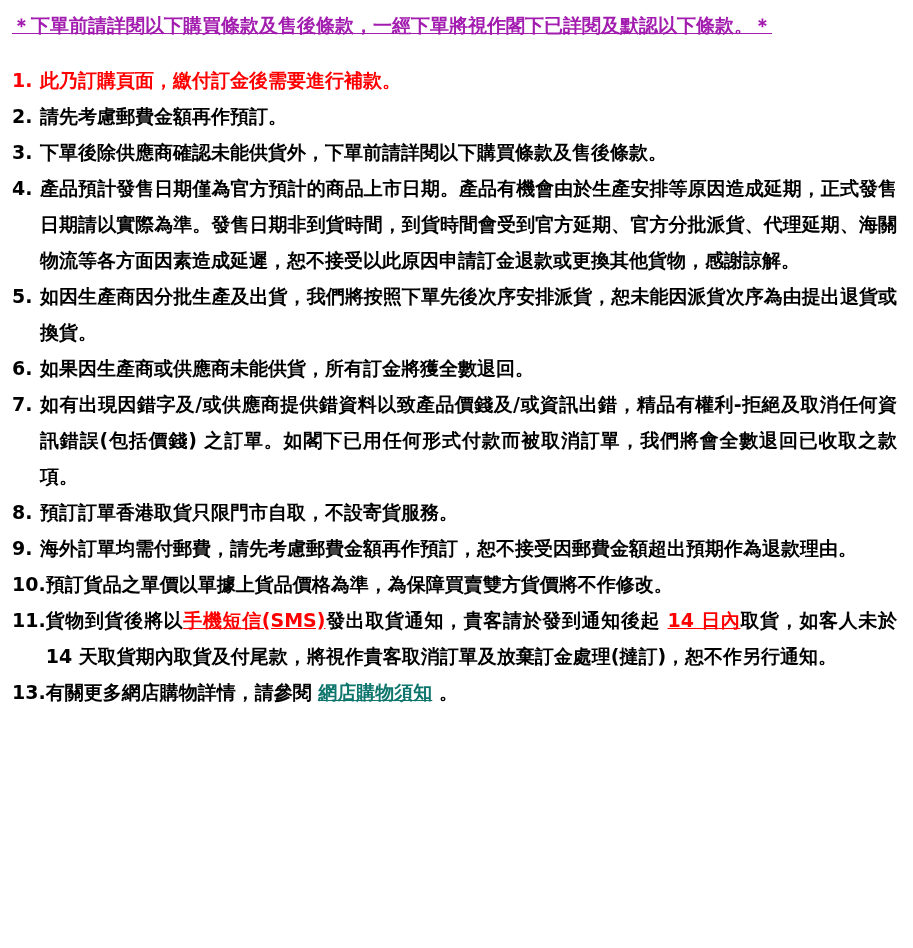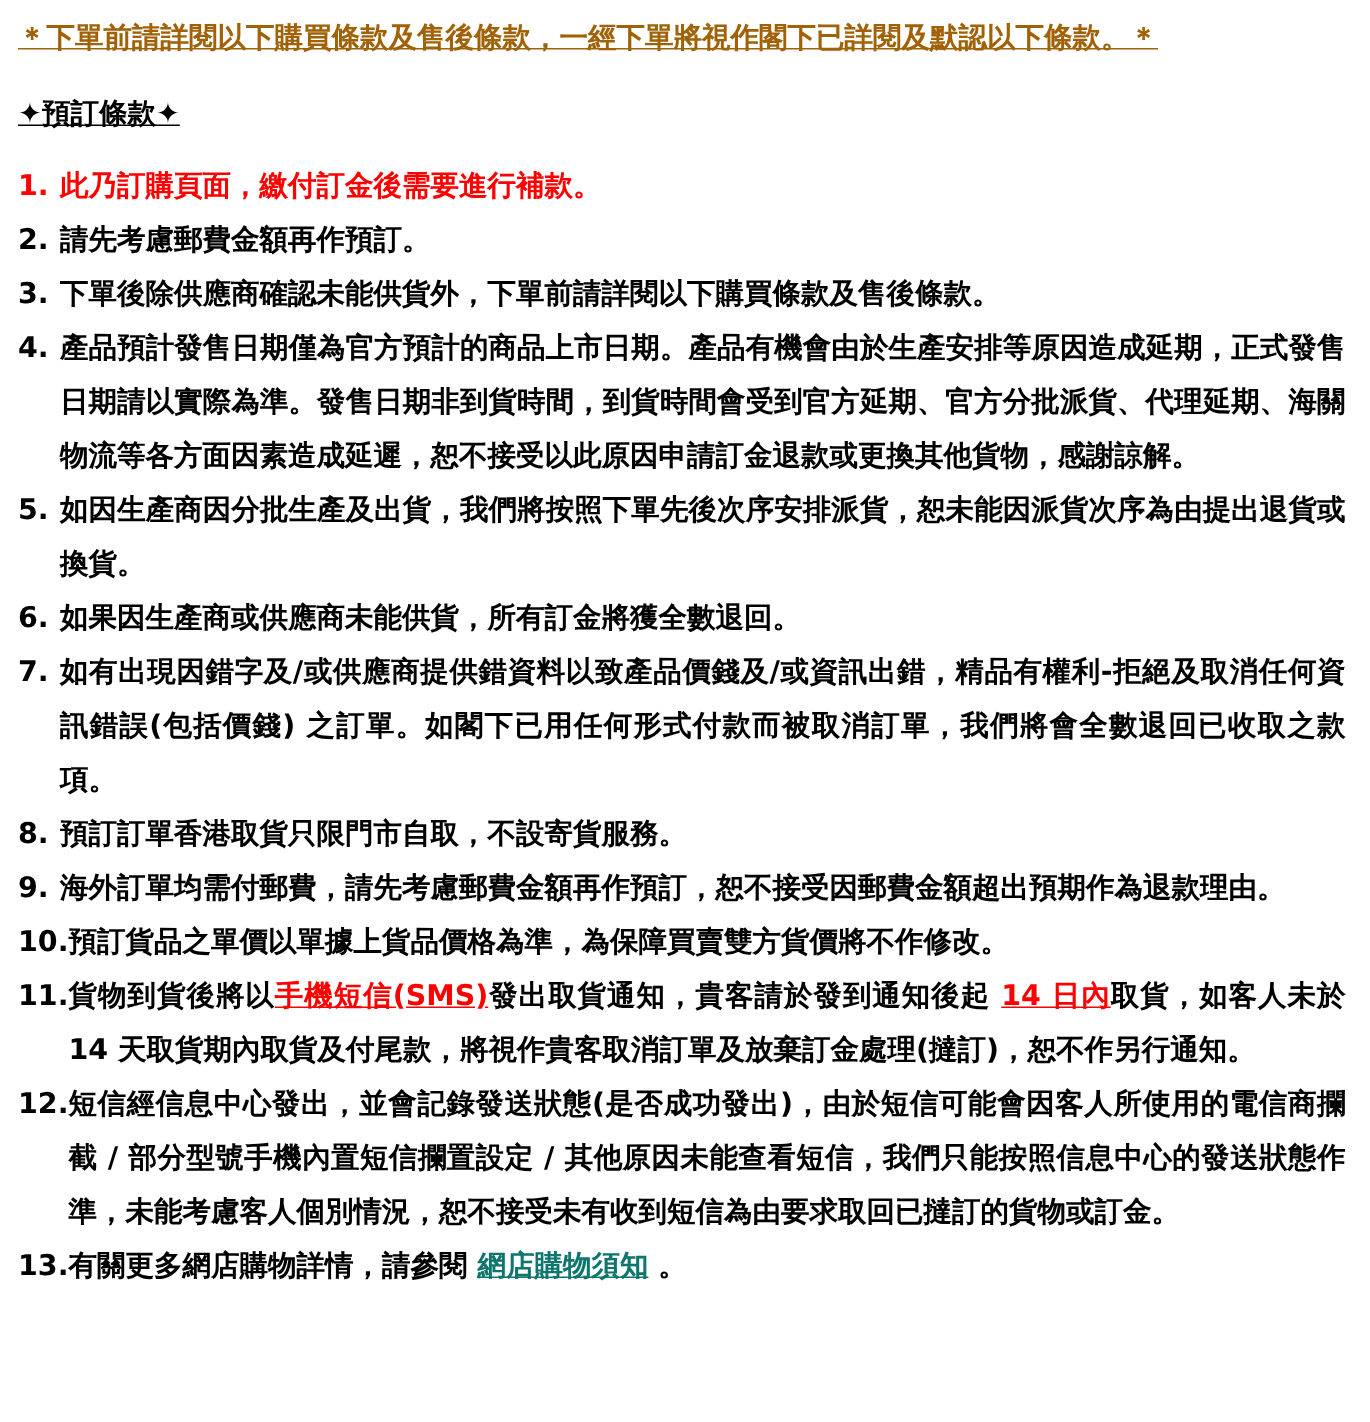--- a/index.html
+++ b/index.html
@@ -11,21 +11,21 @@
     width: 913px;
     min-height: 948px;
     box-sizing: border-box;
     padding: 10px 16px 10px 12px;
     font-family: "DejaVu Sans", "Liberation Sans", sans-serif;
     font-weight: bold;
     color: #000000;
     font-size: 19px;
   }
   .title {
-    color: #a16207;
+    color: #a21caf;
     text-decoration: underline;
     line-height: 30px;
     margin-bottom: 22px;
   }
   .section-header {
     color: #000000;
     text-decoration: underline;
     line-height: 28px;
     margin-bottom: 16px;
   }
@@ -59,21 +59,20 @@
     text-decoration: underline;
     cursor: pointer;
   }
 </style>
 </head>
 <body>
 
 <div class="page">
   <div class="title">＊下單前請詳閱以下購買條款及售後條款，一經下單將視作閣下已詳閱及默認以下條款。＊</div>
 
-  <div class="section-header">✦預訂條款✦</div>
 
   <div class="terms-list">
       <div class="term-item red">
         <span class="term-num">1.</span>
         <span class="term-text"><span>此乃訂購頁面，繳付訂金後需要進行補款。</span></span>
       </div>
       <div class="term-item">
         <span class="term-num">2.</span>
         <span class="term-text"><span>請先考慮郵費金額再作預訂。</span></span>
       </div>
@@ -107,21 +106,17 @@
       </div>
       <div class="term-item">
         <span class="term-num">10.</span>
         <span class="term-text"><span>預訂貨品之單價以單據上貨品價格為準，為保障買賣雙方貨價將不作修改。</span></span>
       </div>
       <div class="term-item">
         <span class="term-num">11.</span>
         <span class="term-text"><span>貨物到貨後將以</span><span class="seg-red-underline">手機短信(SMS)</span><span>發出取貨通知，貴客請於發到通知後起 </span><span class="seg-red-underline">14 日內</span><span>取貨，如客人未於 14 天取貨期內取貨及付尾款，將視作貴客取消訂單及放棄訂金處理(撻訂)，恕不作另行通知。</span></span>
       </div>
       <div class="term-item">
-        <span class="term-num">12.</span>
-        <span class="term-text"><span>短信經信息中心發出，並會記錄發送狀態(是否成功發出)，由於短信可能會因客人所使用的電信商攔截 / 部分型號手機內置短信攔置設定 / 其他原因未能查看短信，我們只能按照信息中心的發送狀態作準，未能考慮客人個別情況，恕不接受未有收到短信為由要求取回已撻訂的貨物或訂金。</span></span>
-      </div>
-      <div class="term-item">
         <span class="term-num">13.</span>
         <span class="term-text"><span>有關更多網店購物詳情，請參閱 </span><a class="seg-link" href="#">網店購物須知</a><span> 。</span></span>
       </div>
     </div>
 </div>
 
 </body></html>

